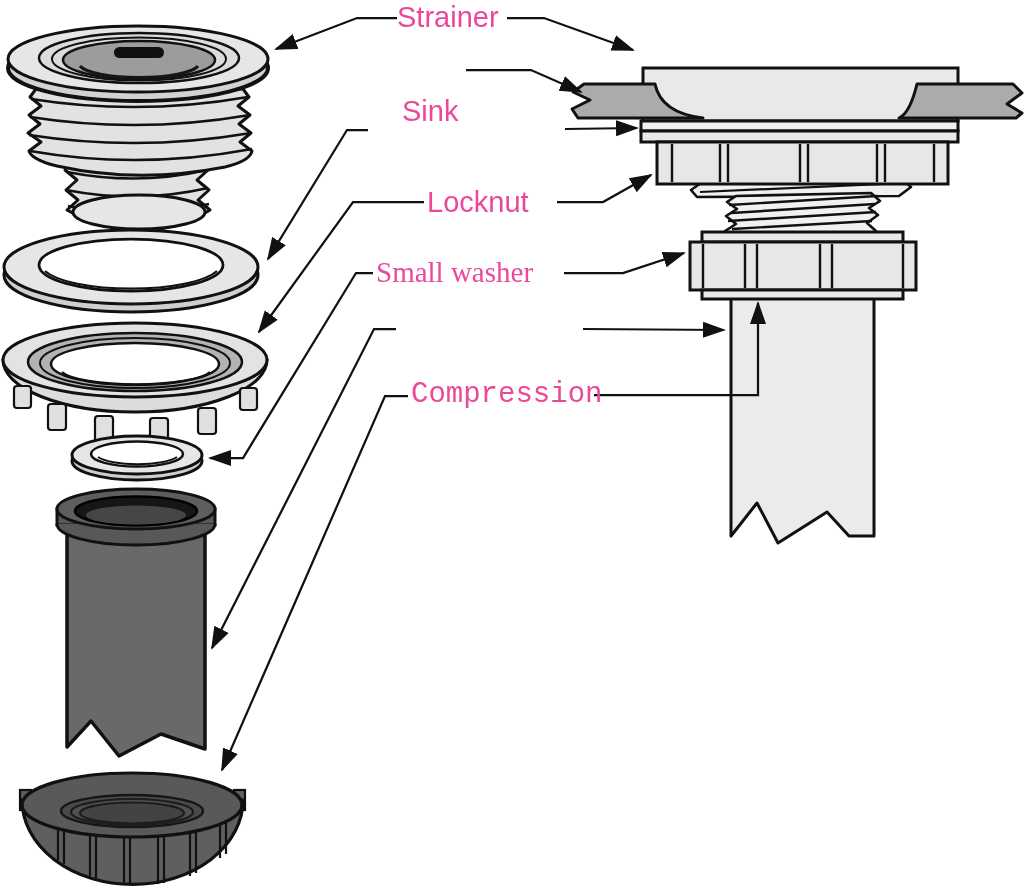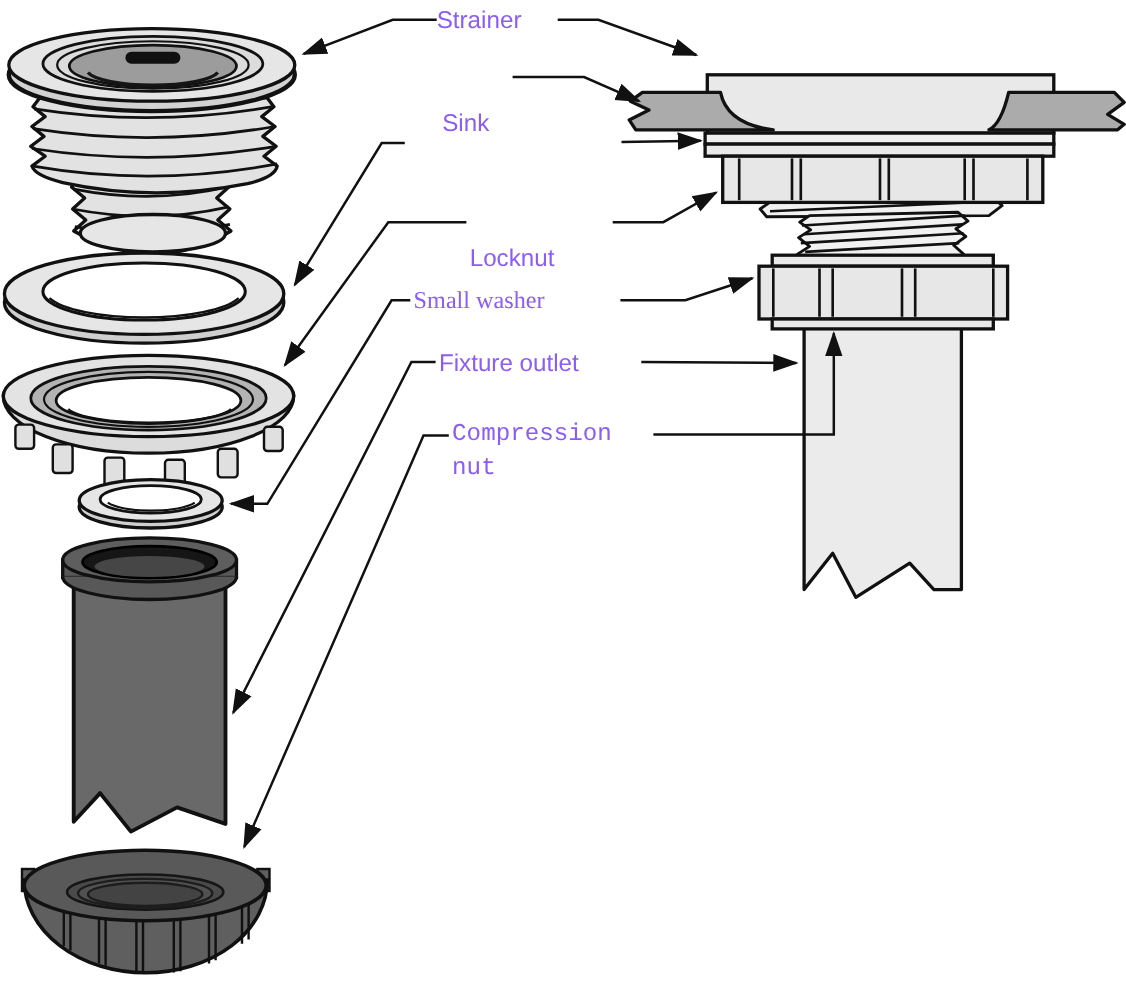--- a/index.html
+++ b/index.html
@@ -2,21 +2,21 @@
 <html><head>
 <meta charset="utf-8">
 <style>
   html,body{margin:0;padding:0;background:#fff;}
   #stage{
     position:relative;width:1024px;height:895px;background:var(--bg,#fff);
     font-family:"Liberation Sans", sans-serif;overflow:hidden;
   }
   #art{position:absolute;left:0;top:0;width:1024px;height:895px;}
   .lbl{
-    position:absolute;font-size:22px;line-height:31px;color:#8b5cf6;
+    position:absolute;font-size:29px;line-height:31px;color:#ec4899;
     white-space:nowrap;letter-spacing:0px;
   }
   
   .ol3{stroke:var(--outline,#111);stroke-width:3;}
   .ol25{stroke:var(--outline,#111);stroke-width:2.5;}
   .ol22{stroke:var(--outline,#111);stroke-width:2.2;}
   .leader{fill:none;stroke:var(--outline,#111);stroke-width:2.25;}
 </style>
 </head>
 <body>
@@ -193,21 +193,19 @@
     <polyline class="leader" points="564,273 623,273 684,253" marker-end="url(#ah)"></polyline>
     <polyline class="leader" points="396,329 374,329 212,648" marker-end="url(#ah)"></polyline>
     <polyline class="leader" points="583,329 724,330" marker-end="url(#ah)"></polyline>
     <polyline class="leader" points="408,396 385,396 222,770" marker-end="url(#ah)"></polyline>
     <polyline class="leader" points="594,395 758,395 758,303" marker-end="url(#ah)"></polyline>
   </g>
 </svg>
 
 <div class="lbl" style="left:397px;top:2px;">Strainer</div>
 <div class="lbl" style="left:402px;top:55px;margin-top:41px;">Sink</div>
-<div class="lbl" style="left:427px;top:187px;margin-top:32px;">Locknut</div>
+<div class="lbl" style="left:427px;top:187px;">Locknut</div>
 <div class="lbl" style="left:376px;top:257px;font-family:Liberation Serif, serif;">Small washer</div>
-<div class="lbl" style="left:399px;top:314px;">Fixture outlet</div>
 <div class="lbl" style="left:411px;top:379px;font-family:Liberation Mono, monospace;">
   <span style="display:block;">Compression</span>
-  <span style="display:block;">nut</span>
 </div>
 
 </div>
 
 </body></html>

